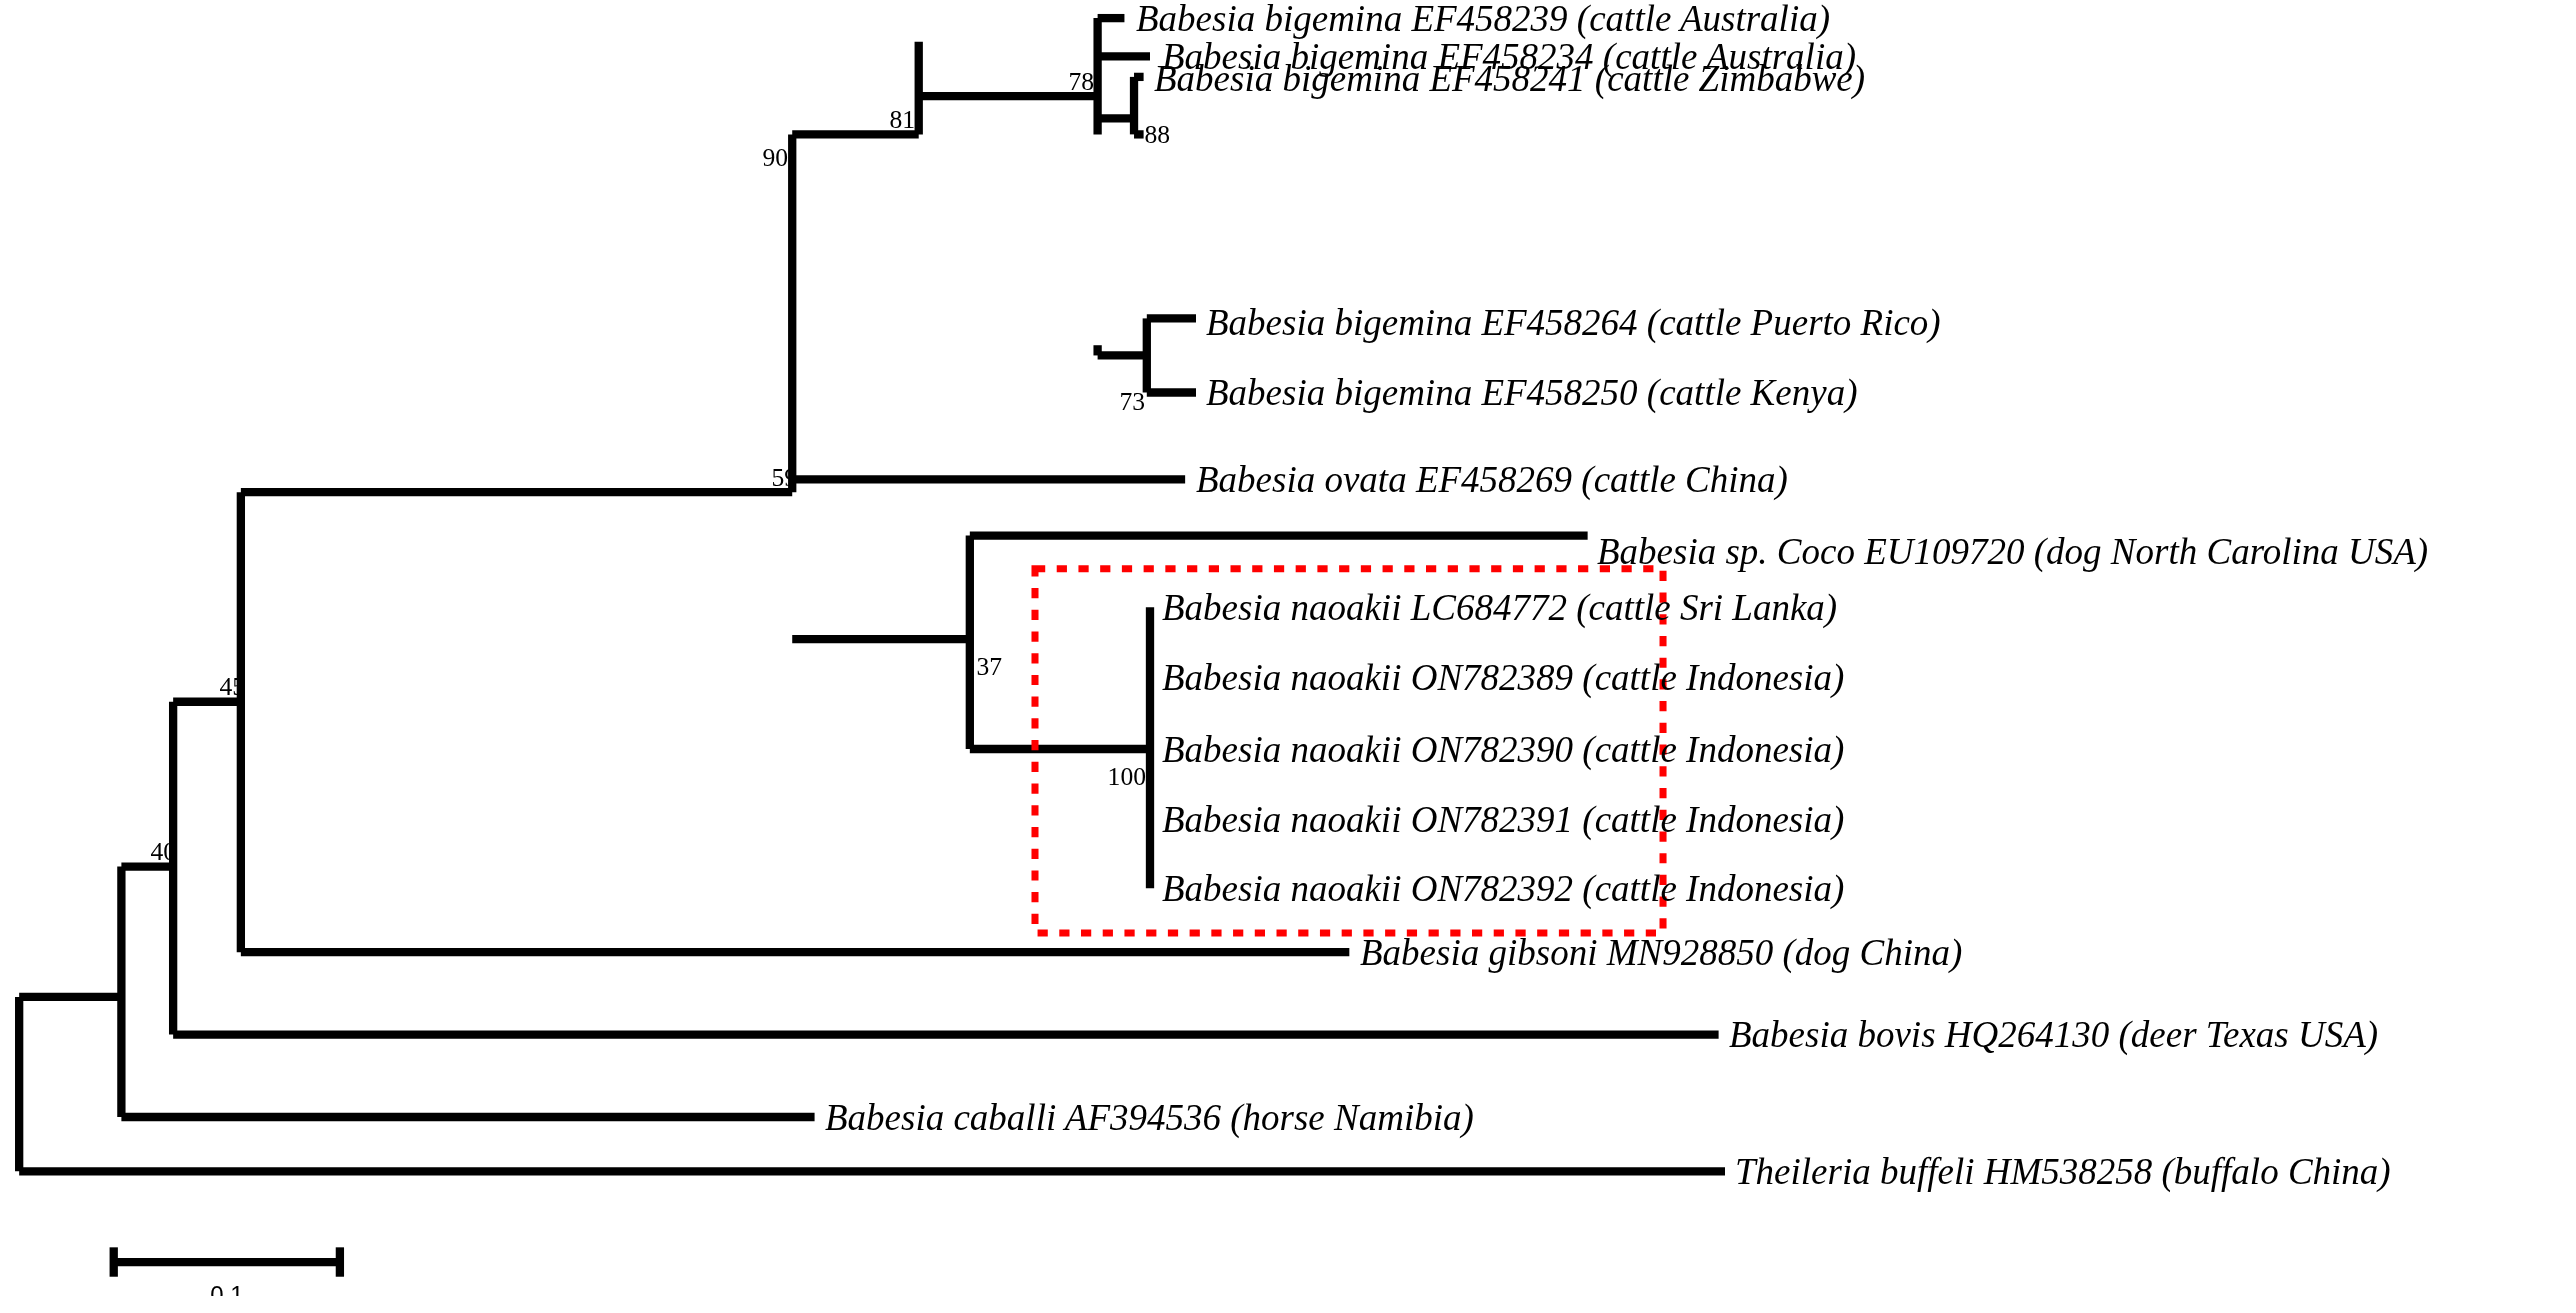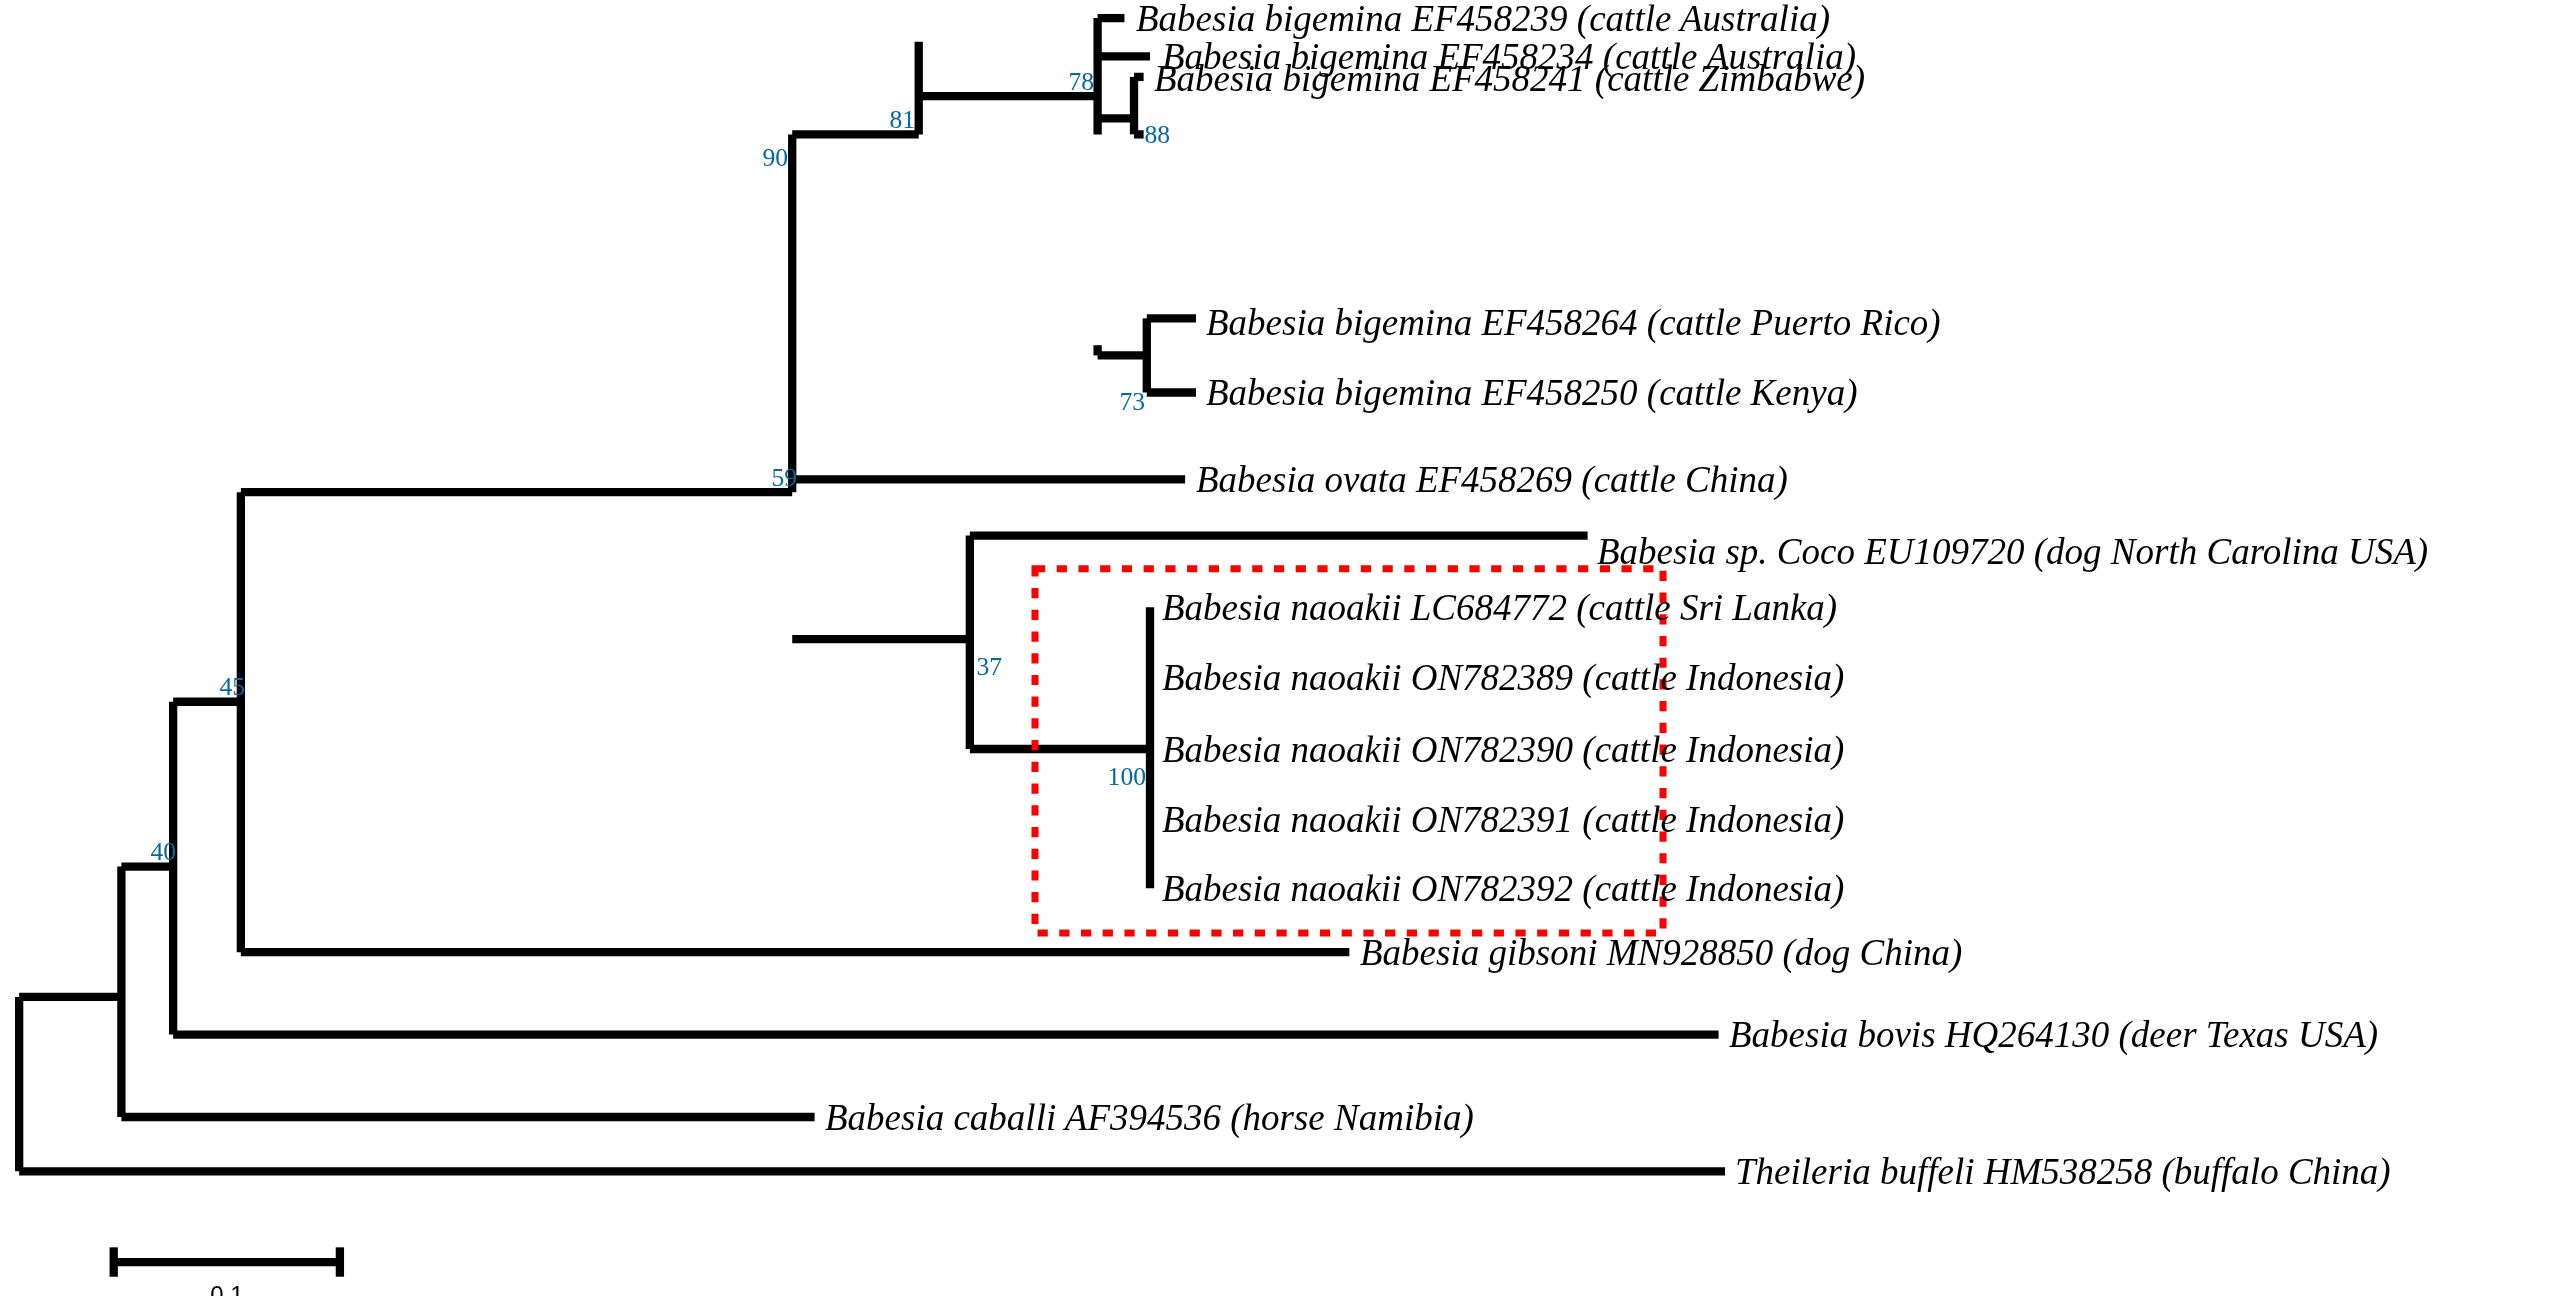--- a/index.html
+++ b/index.html
@@ -16,21 +16,21 @@
     color:#000;
     white-space:nowrap;
     transform:translateY(-50%);
   }
   .support-label{
     position:absolute;
     font-family:"Liberation Serif",serif;
     font-style:normal;
     font-size:25.6px;
     line-height:1;
-    color:#0369a1;
+    color:#000000;
     white-space:nowrap;
     transform:translate(-100%,-100%);
   }
   .scale-label{
     position:absolute;
     font-family:Liberation Sans, sans-serif;
     font-style:normal;
     font-size:24px;
     color:#000;
     white-space:nowrap;

